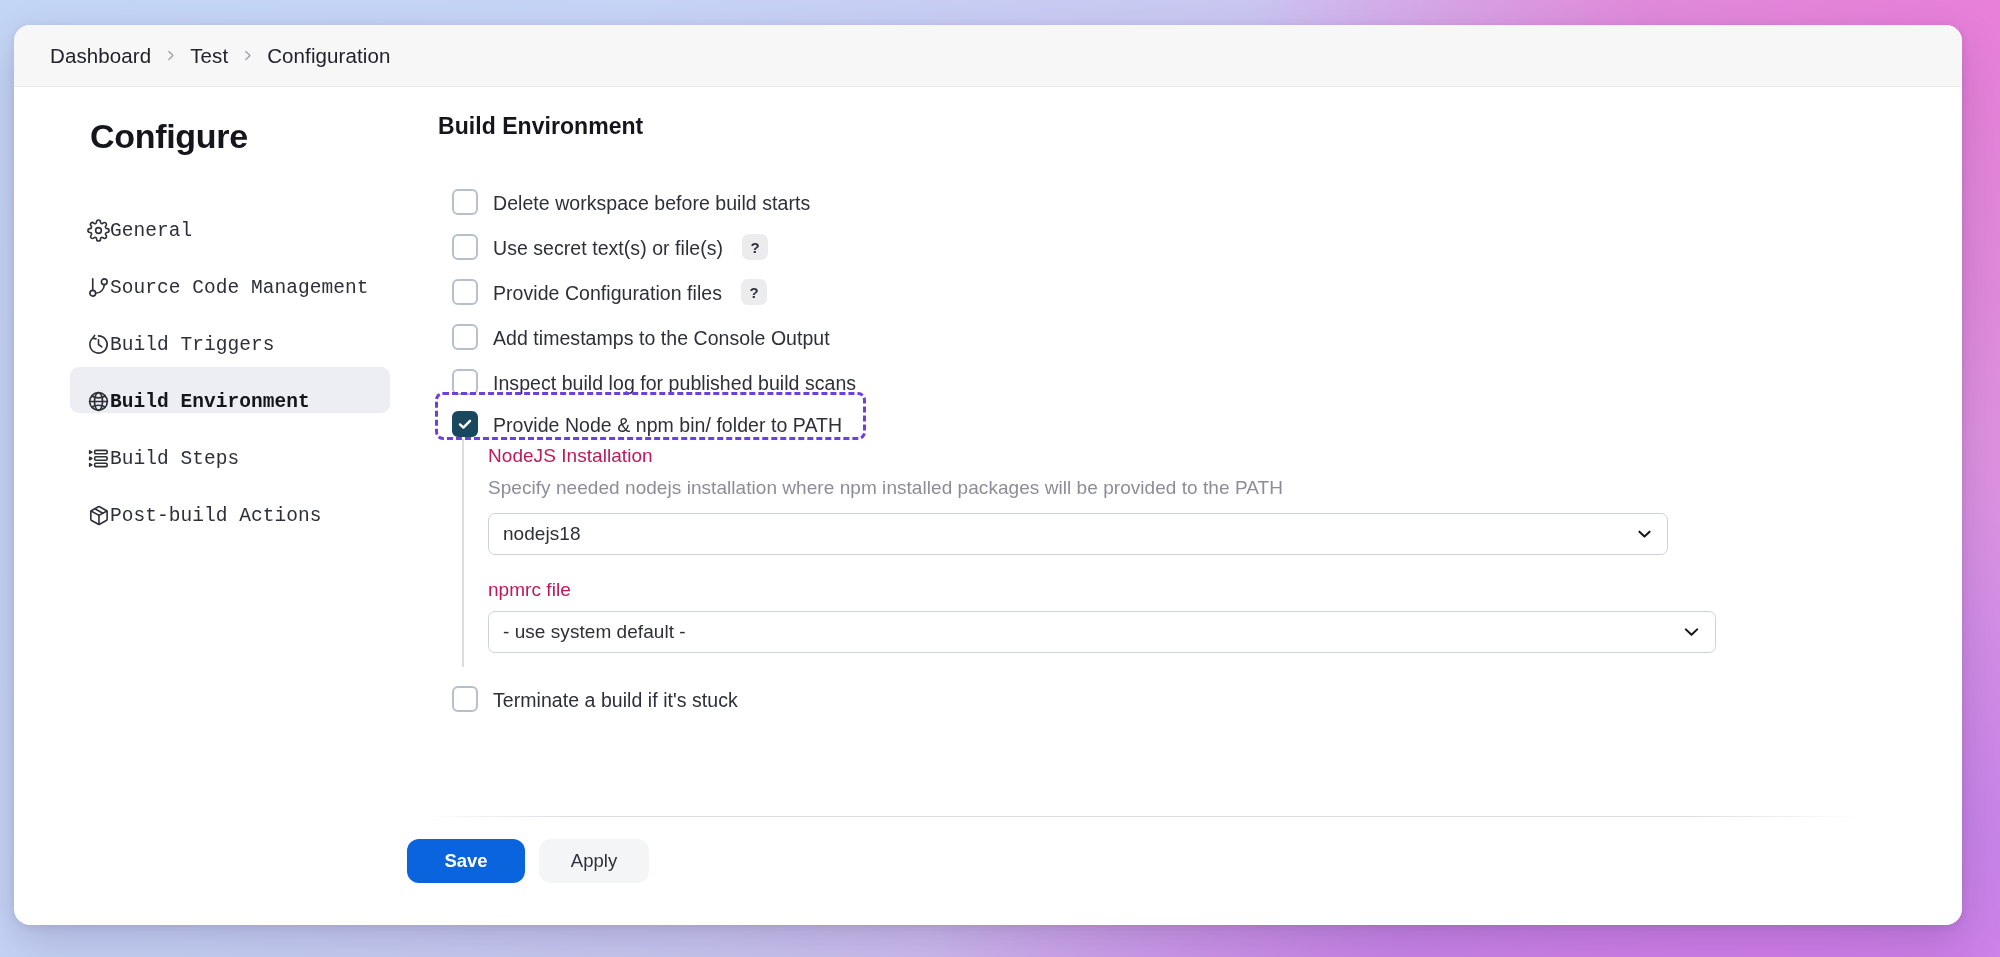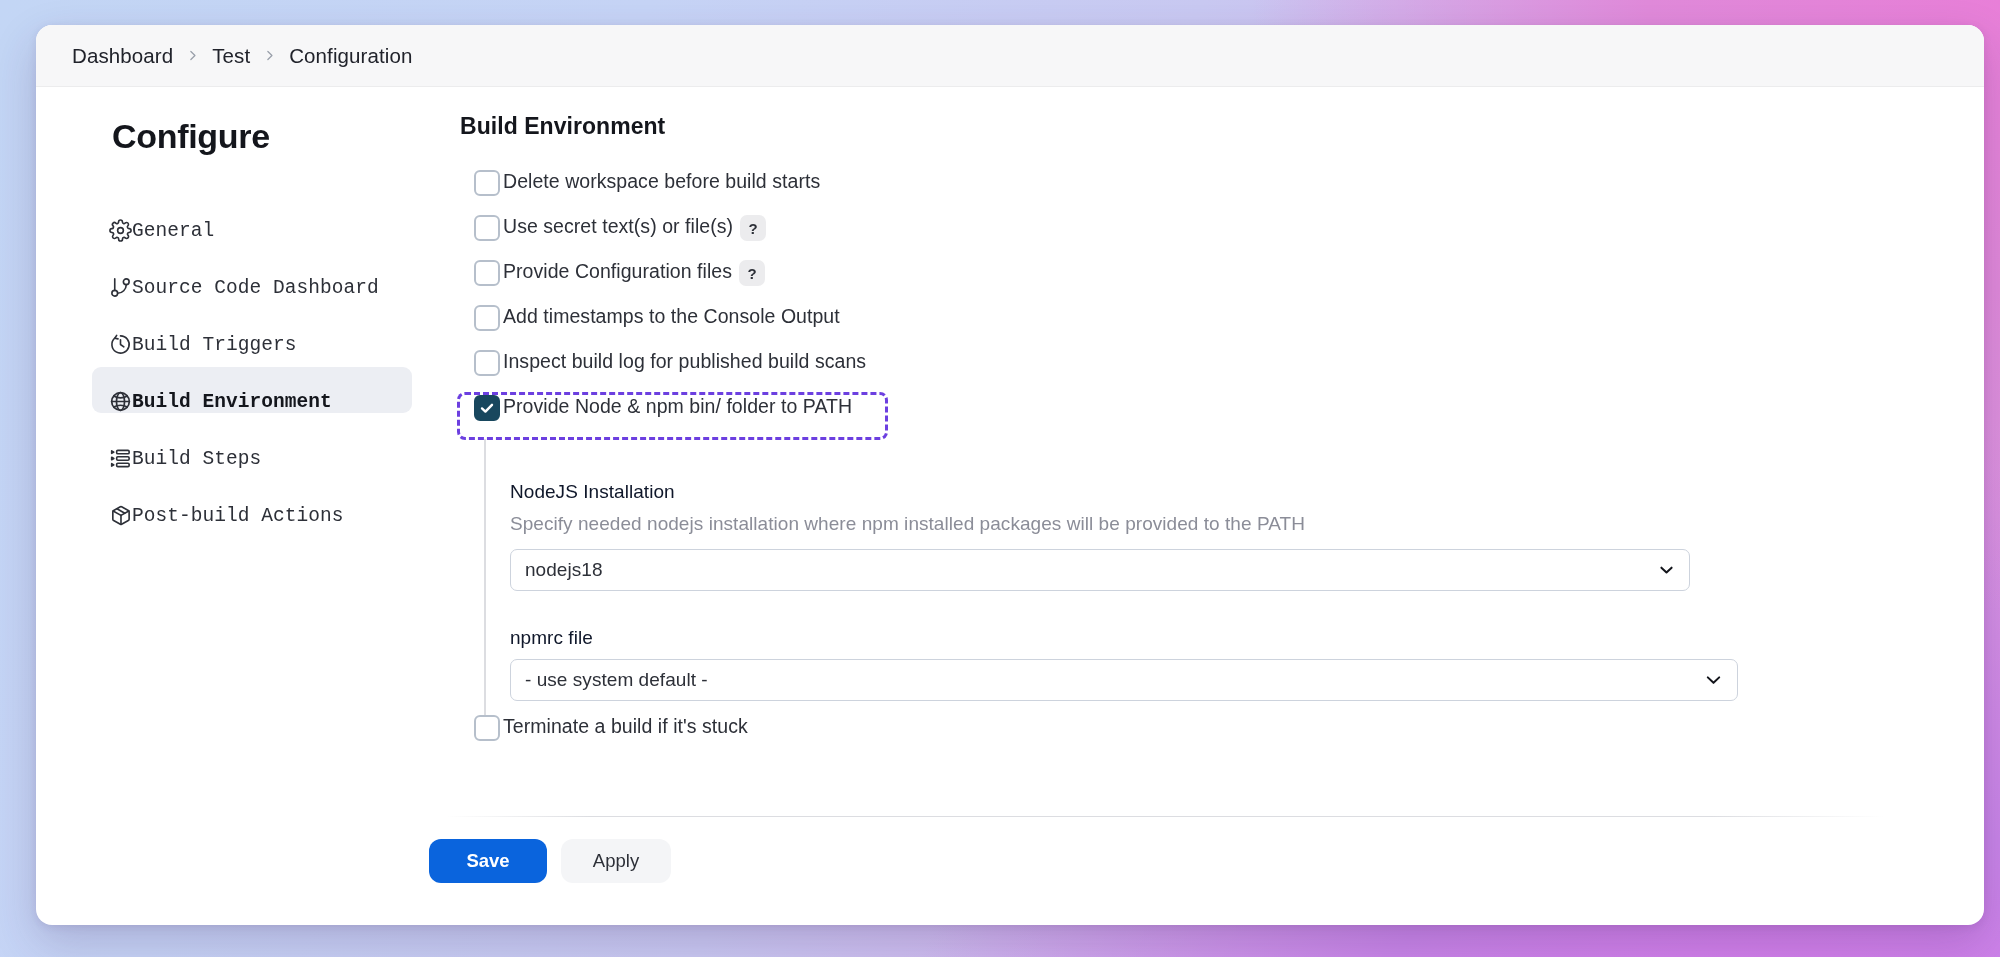--- a/index.html
+++ b/index.html
@@ -16,21 +16,21 @@
     background:
       radial-gradient(ellipse 1100px 900px at 100% 0%, #e87fd8 0%, #e08ada 32%, rgba(214,150,228,0) 68%),
       radial-gradient(ellipse 1200px 1000px at 88% 118%, #d978ea 0%, #c885e8 35%, rgba(190,140,235,0) 72%),
       linear-gradient(118deg, #c3d6f5 0%, #c6d4f6 26%, #c9c9f2 48%, #d4aeec 70%, #e08fdf 100%);
     position: relative;
   }
 
   
   .window {
     position: absolute;
-    left: 36px;
+    left: 14px;
     top: 25px;
     width: 1948px;
     height: 900px;
     background: #ffffff;
     border-radius: 16px;
     box-shadow: 0 18px 46px rgba(60,30,90,0.20), 0 2px 8px rgba(60,30,90,0.10);
     overflow: hidden;
     display: flex;
     flex-direction: column;
   }
@@ -131,22 +131,22 @@
     font-size: 23px;
     font-weight: bold;
     color: #14161c;
     letter-spacing: 0.05px;
     margin-bottom: 30px;
   }
 
   
   .chk-row {
     display: flex;
-    align-items: flex-start;
-    gap: 3px;
+    align-items: flex-end;
+    gap: 15px;
     height: 45px;
     padding-left: 14px;
   }
   .chk-row.highlighted {
     outline: 3px dashed #6c3fe0;
     outline-offset: 0px;
     border-radius: 5px;
     width: 425px;
     margin-left: 0px;
     padding-left: 14px;
@@ -199,24 +199,23 @@
     padding-left: 24px;
     border-left: 2px solid #dcdde1;
     padding-top: 6px;
     padding-bottom: 8px;
     margin-top: 2px;
   }
   .field { margin-bottom: 24px; }
   .field:last-child { margin-bottom: 6px; }
   .field-label {
     font-size: 19px;
-    color: #0f172a;
+    color: #be185d;
     margin-bottom: 10px;
     letter-spacing: 0.05px;
-    margin-top: 36px;
   }
   .field-desc {
     font-size: 19px;
     color: #8b8d98;
     margin-bottom: 14px;
     letter-spacing: 0.05px;
   }
   .select {
     position: relative;
     height: 42px;
@@ -330,21 +329,21 @@
 
         <div class="nav-item">
           <span class="nav-icon">
             <svg width="23" height="23" viewBox="0 0 24 24" fill="none" stroke="currentColor" stroke-width="1.7" stroke-linecap="round" stroke-linejoin="round">
                 <line x1="6" y1="3" x2="6" y2="15"></line>
                 <circle cx="18" cy="6" r="3"></circle>
                 <circle cx="6" cy="18" r="3"></circle>
                 <path d="M18 9a9 9 0 0 1-9 9"></path>
               </svg>
           </span>
-          <span class="nav-label">Source Code Dashboard</span>
+          <span class="nav-label">Source Code Management</span>
         </div>
 
         <div class="nav-item">
           <span class="nav-icon">
             <svg width="23" height="23" viewBox="0 0 24 24" fill="none" stroke="currentColor" stroke-width="1.7" stroke-linecap="round" stroke-linejoin="round">
                 <path d="M12 3a9 9 0 1 1-6.2 2.5"></path>
                 <path d="M8 2.5L6 5.5l3.4.6"></path>
                 <polyline points="12 7 12 12 15.5 14.5"></polyline>
               </svg>
           </span>

